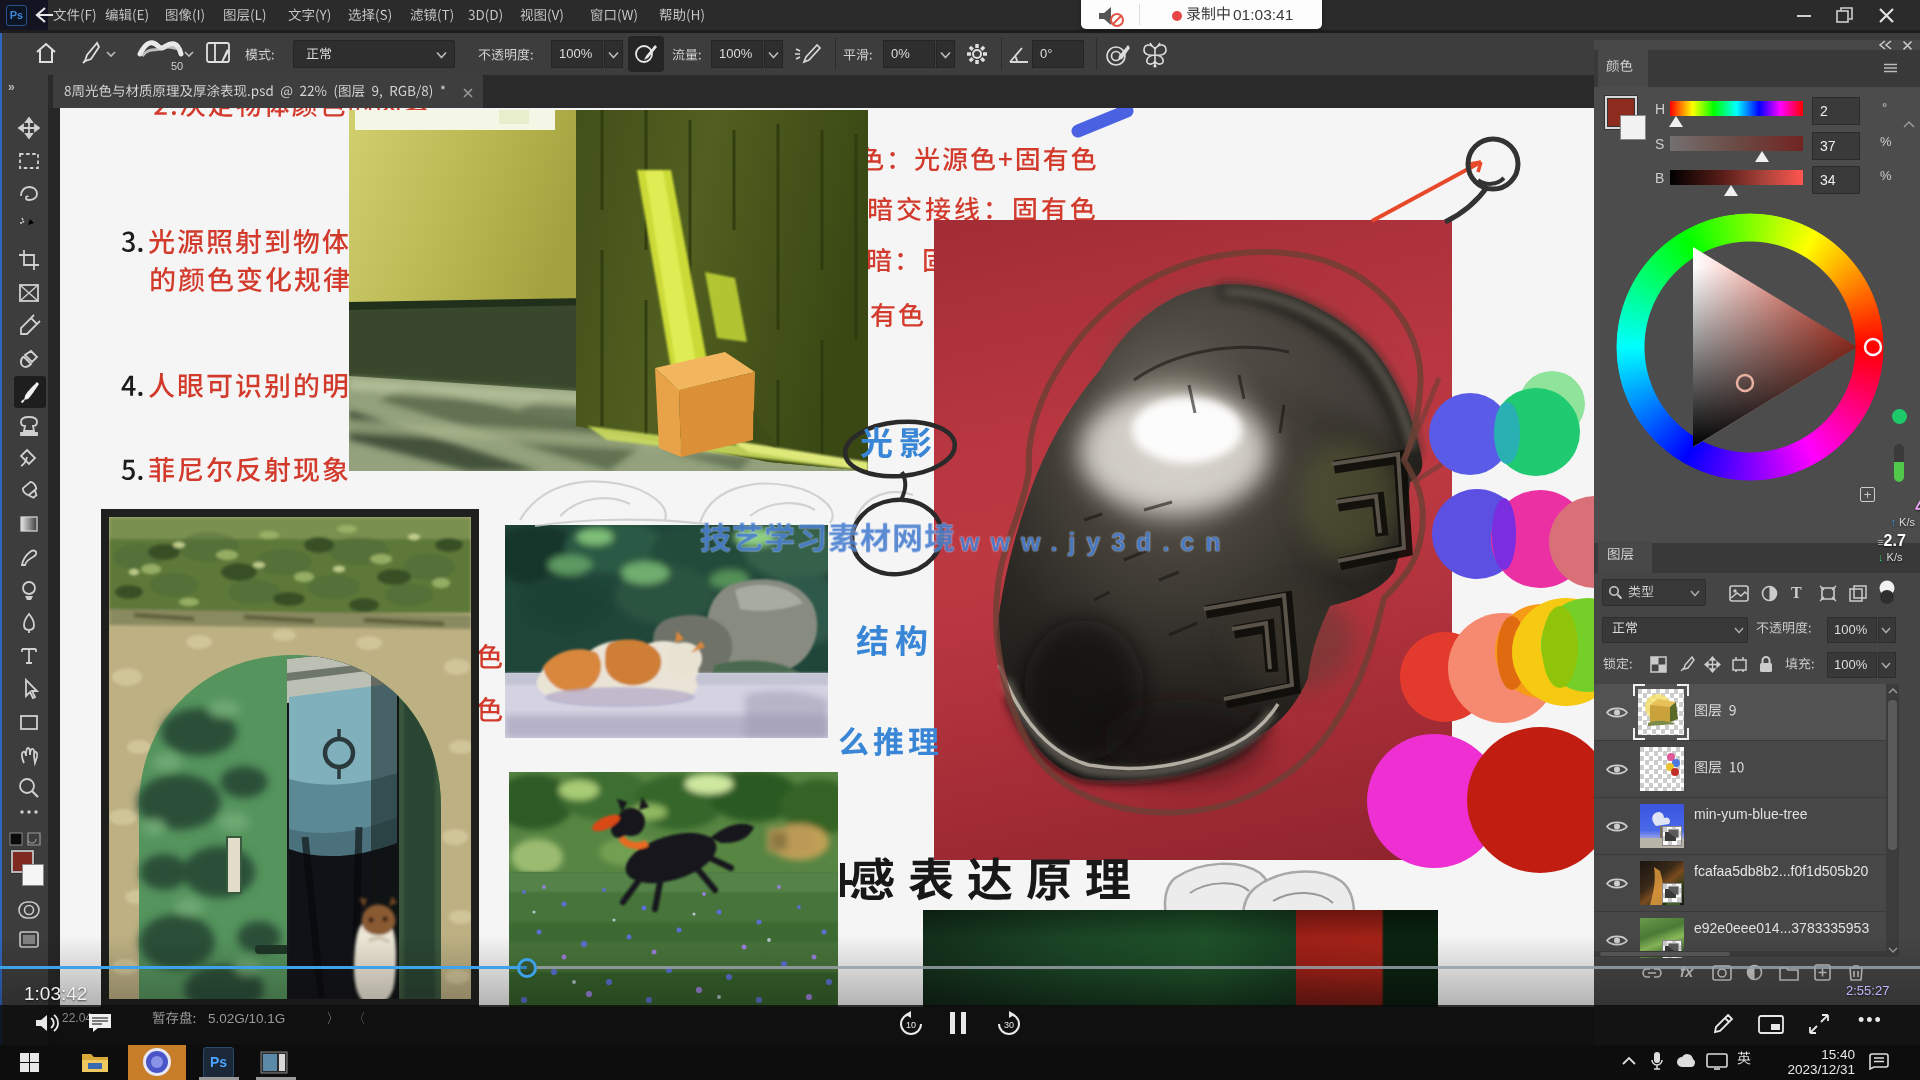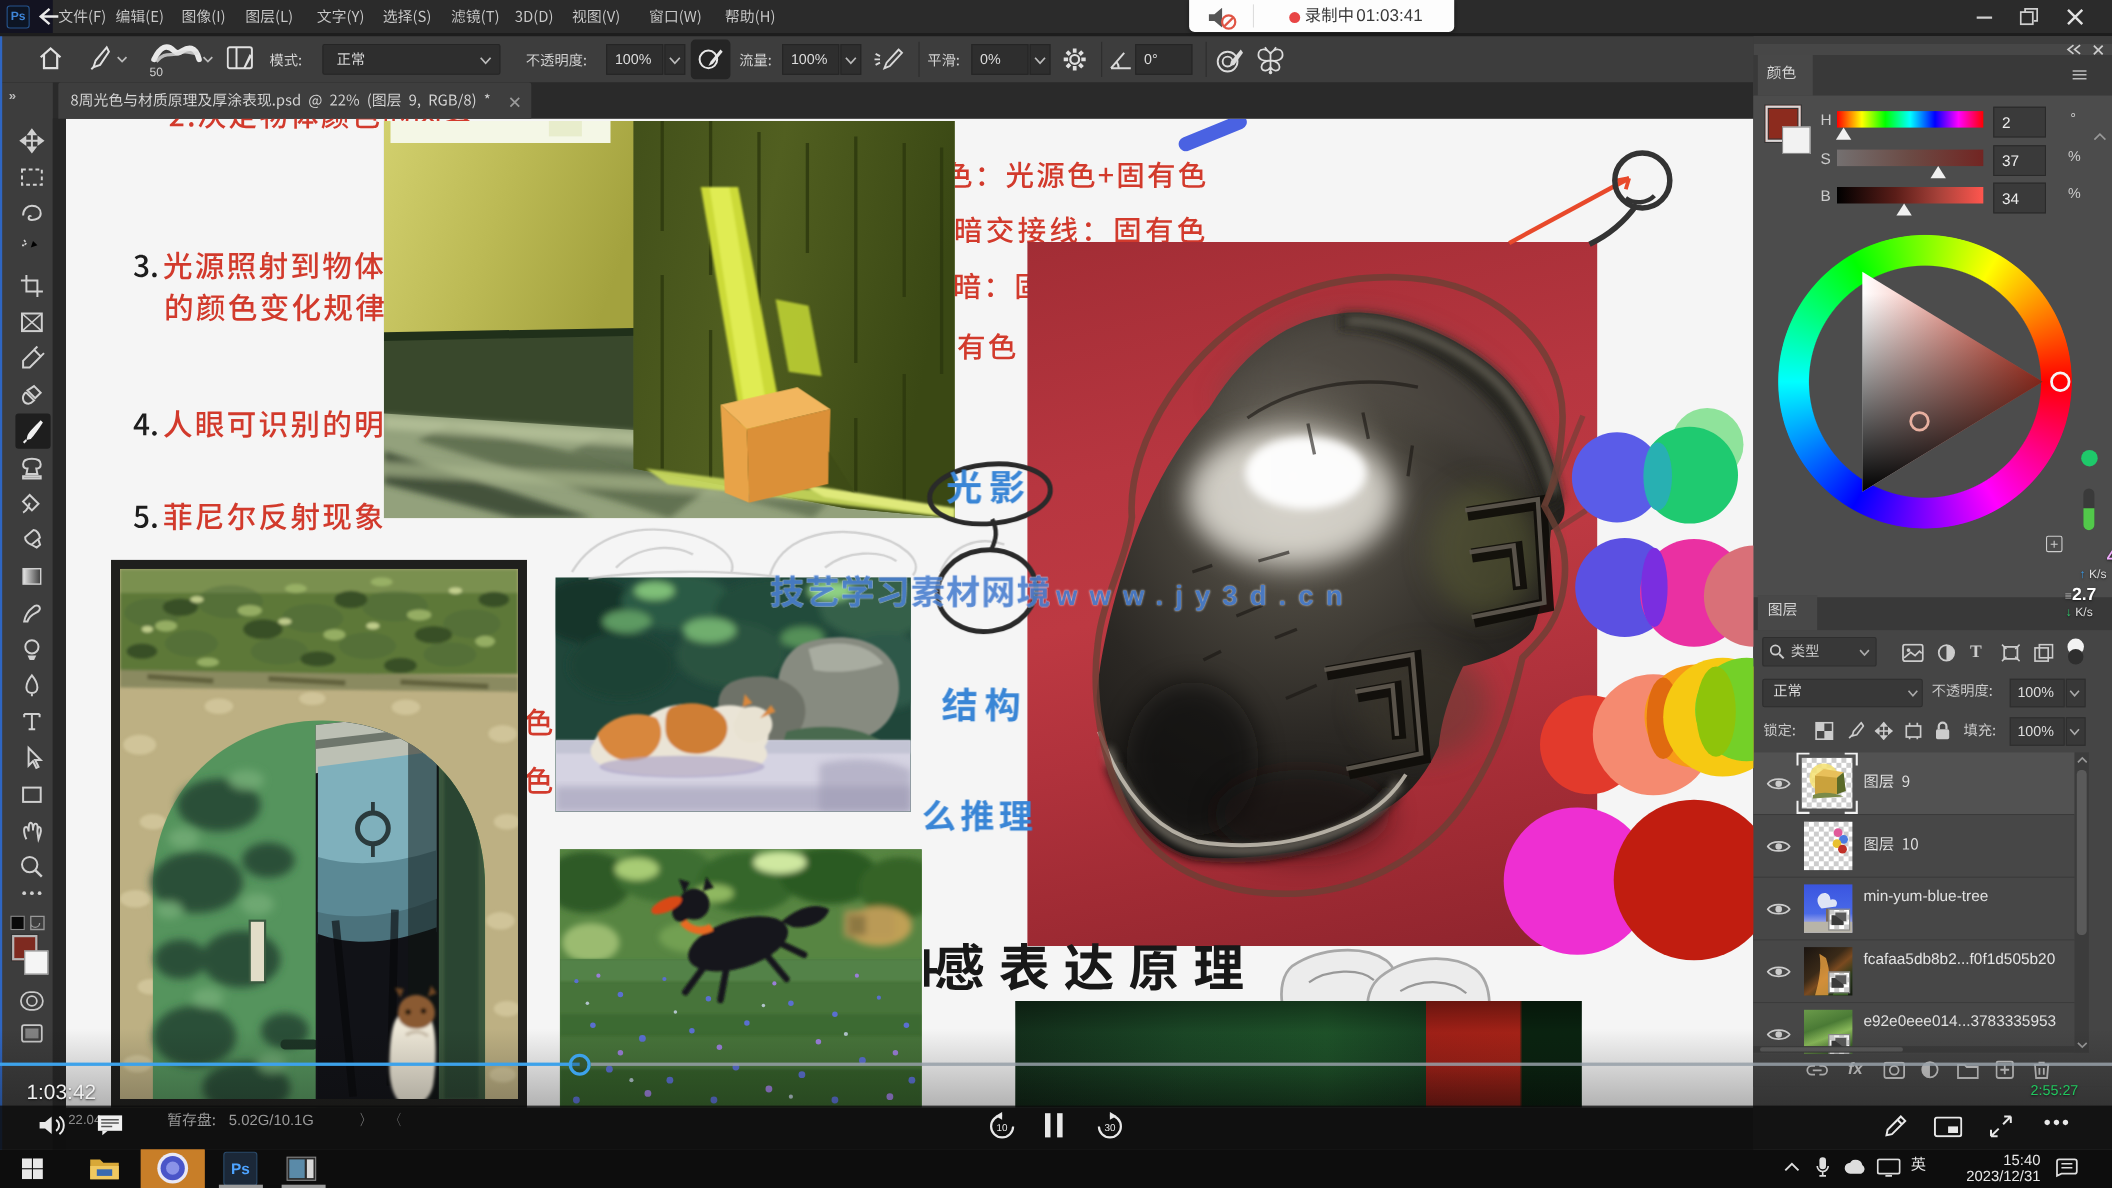--- a/index.html
+++ b/index.html
@@ -138,21 +138,21 @@
       <path d="M21 3 L11 15 L9 21 L15 19 L23 7 Z" fill="none" stroke="#e0e0e0" stroke-width="1.8"></path>
       <path d="M9 21 l-2 2" stroke="#e0e0e0" stroke-width="1.8"></path>
     </svg>
     <svg class="a" style="left:106px;top:50px" width="10" height="8" viewBox="0 0 10 8">
       <path d="M1 2 L5 6 L9 2" stroke="#bbb" stroke-width="1.6" fill="none"></path>
     </svg>
     <svg class="a" style="left:136px;top:36px" width="48" height="26" viewBox="0 0 48 26">
 <path d="M4 18 C10 6 16 4 22 10 C28 16 30 6 38 8 C42 9 44 14 45 18" stroke="#f2f2f2" stroke-width="5" fill="none" stroke-linecap="round" opacity="0.95"></path>
 <path d="M6 20 C14 10 20 16 28 12 C34 9 40 14 44 12" stroke="#dcdcdc" stroke-width="3" fill="none" opacity="0.8"></path>
     </svg>
-    <div class="a" style="left:136px;top:60px;width:30px;height:12px;color:#cfcfcf;font-size:11px;">50</div>
+    <div class="a" style="left:162px;top:60px;width:30px;height:12px;color:#cfcfcf;font-size:11px;text-align:center">50</div>
     <svg class="a" style="left:184px;top:50px" width="10" height="8" viewBox="0 0 10 8">
       <path d="M1 2 L5 6 L9 2" stroke="#bbb" stroke-width="1.6" fill="none"></path>
     </svg>
     <svg class="a" style="left:206px;top:41px" width="26" height="24" viewBox="0 0 26 24">
       <rect x="1" y="2" width="22" height="19" rx="2" fill="none" stroke="#e0e0e0" stroke-width="1.8"></rect>
       <path d="M15 21 L21 8 L23 10 L17 21 Z" fill="#e0e0e0"></path>
       <path d="M9 2 v19" stroke="#e0e0e0" stroke-width="1.8"></path>
     </svg>
     <svg class="tx" style="left:245.0px;top:48.0px;" width="29.6" height="15.5" viewBox="0 -880 2278 1190">
       <g fill="#d4d4d4">
@@ -1287,21 +1287,21 @@
         <use href="#g143" x="0"></use>
         <use href="#g144" x="1000"></use>
         <use href="#g145" x="2000"></use>
       </g>
     </svg>
     <div class="a" style="left:1233px;top:6px;color:#3a3a3a;font-size:15.5px;z-index:71">01:03:41</div>
     <div class="a" style="left:0;top:966px;width:527px;height:3px;background:#3da2ea;z-index:90"></div>
     <div class="a" style="left:537px;top:966px;width:1383px;height:3px;background:rgba(150,160,168,0.85);z-index:90"></div>
     <div class="a" style="left:517px;top:958px;width:20px;height:20px;border-radius:50%;border:3px solid #3da2ea;background:rgba(20,30,40,0.25);z-index:91"></div>
     <div class="a" style="left:24px;top:983px;color:#f0f0f0;font-size:19px;z-index:90;text-shadow:0 1px 2px rgba(0,0,0,.7)">1:03:42</div>
-    <div class="a" style="left:1846px;top:983px;color:#22c55e;font-size:13px;z-index:90;text-shadow:0 1px 2px rgba(0,0,0,.7)">2:55:27</div>
+    <div class="a" style="left:1846px;top:983px;color:#c4b5fd;font-size:13px;z-index:90;text-shadow:0 1px 2px rgba(0,0,0,.7)">2:55:27</div>
     <div class="a" style="left:0;top:935px;width:1920px;height:70px;background:linear-gradient(180deg,rgba(10,10,10,0) 0%,rgba(10,10,10,0.28) 100%);z-index:80;pointer-events:none"></div>
     <div class="a" style="left:0;top:1005px;width:1920px;height:40px;background:rgba(12,12,12,0.86);z-index:85"></div>
     <svg class="a" style="left:34px;top:1012px;z-index:86" width="26" height="22" viewBox="0 0 26 22">
 <path d="M2 8 H7 L13 3 V19 L7 14 H2 Z" fill="#e8e8e8"></path>
 <path d="M17 6 A6 6 0 0 1 17 16 M20 3 A10 10 0 0 1 20 19" stroke="#e8e8e8" stroke-width="1.8" fill="none"></path>
     </svg>
     <div class="a" style="left:62px;top:1011px;color:#8a8a8a;font-size:12px;z-index:86">22.04</div>
     <svg class="a" style="left:88px;top:1013px;z-index:86" width="24" height="20" viewBox="0 0 24 20">
       <rect x="1" y="1" width="22" height="14" fill="#f0f0f0"></rect>
       <path d="M5 15 L5 19 L10 15 Z" fill="#f0f0f0"></path>

